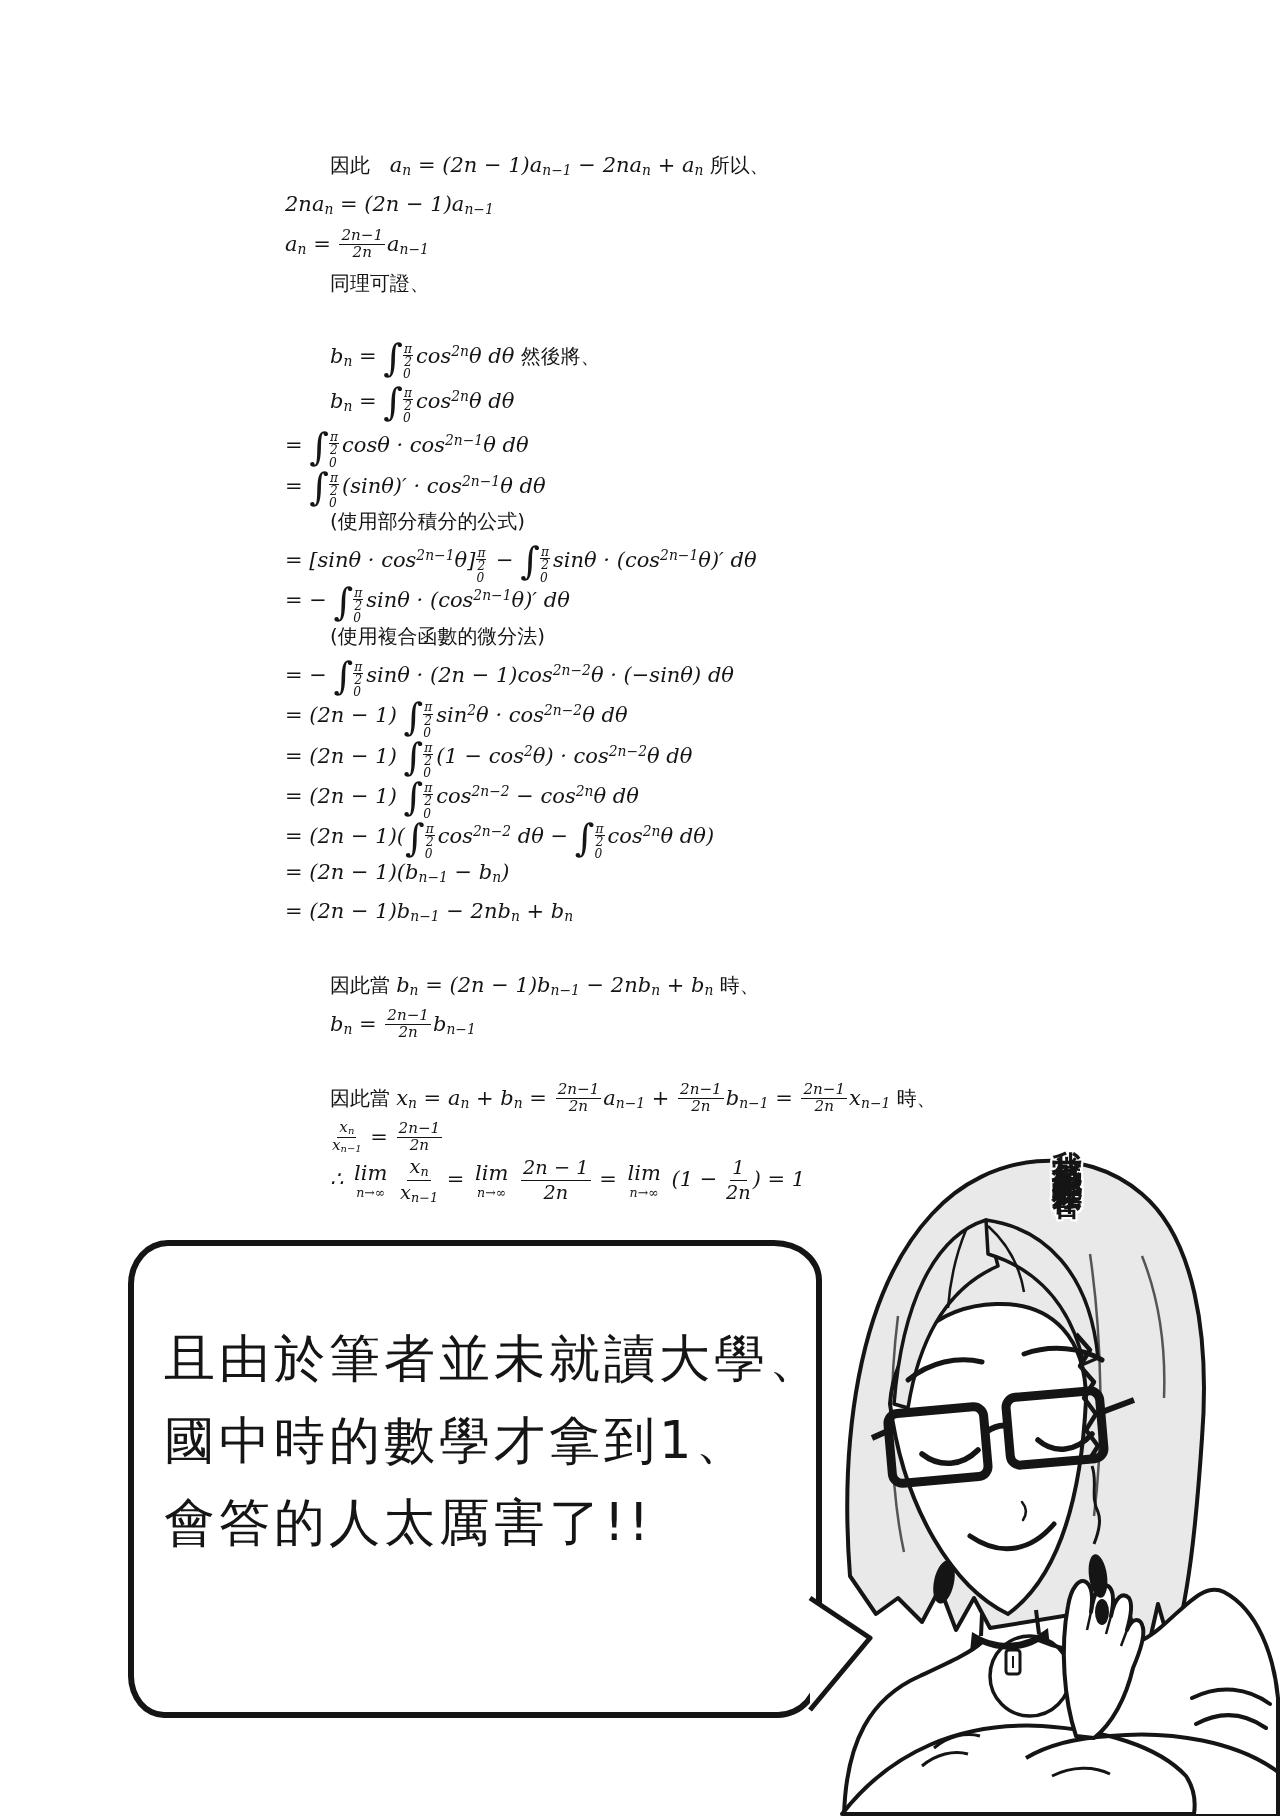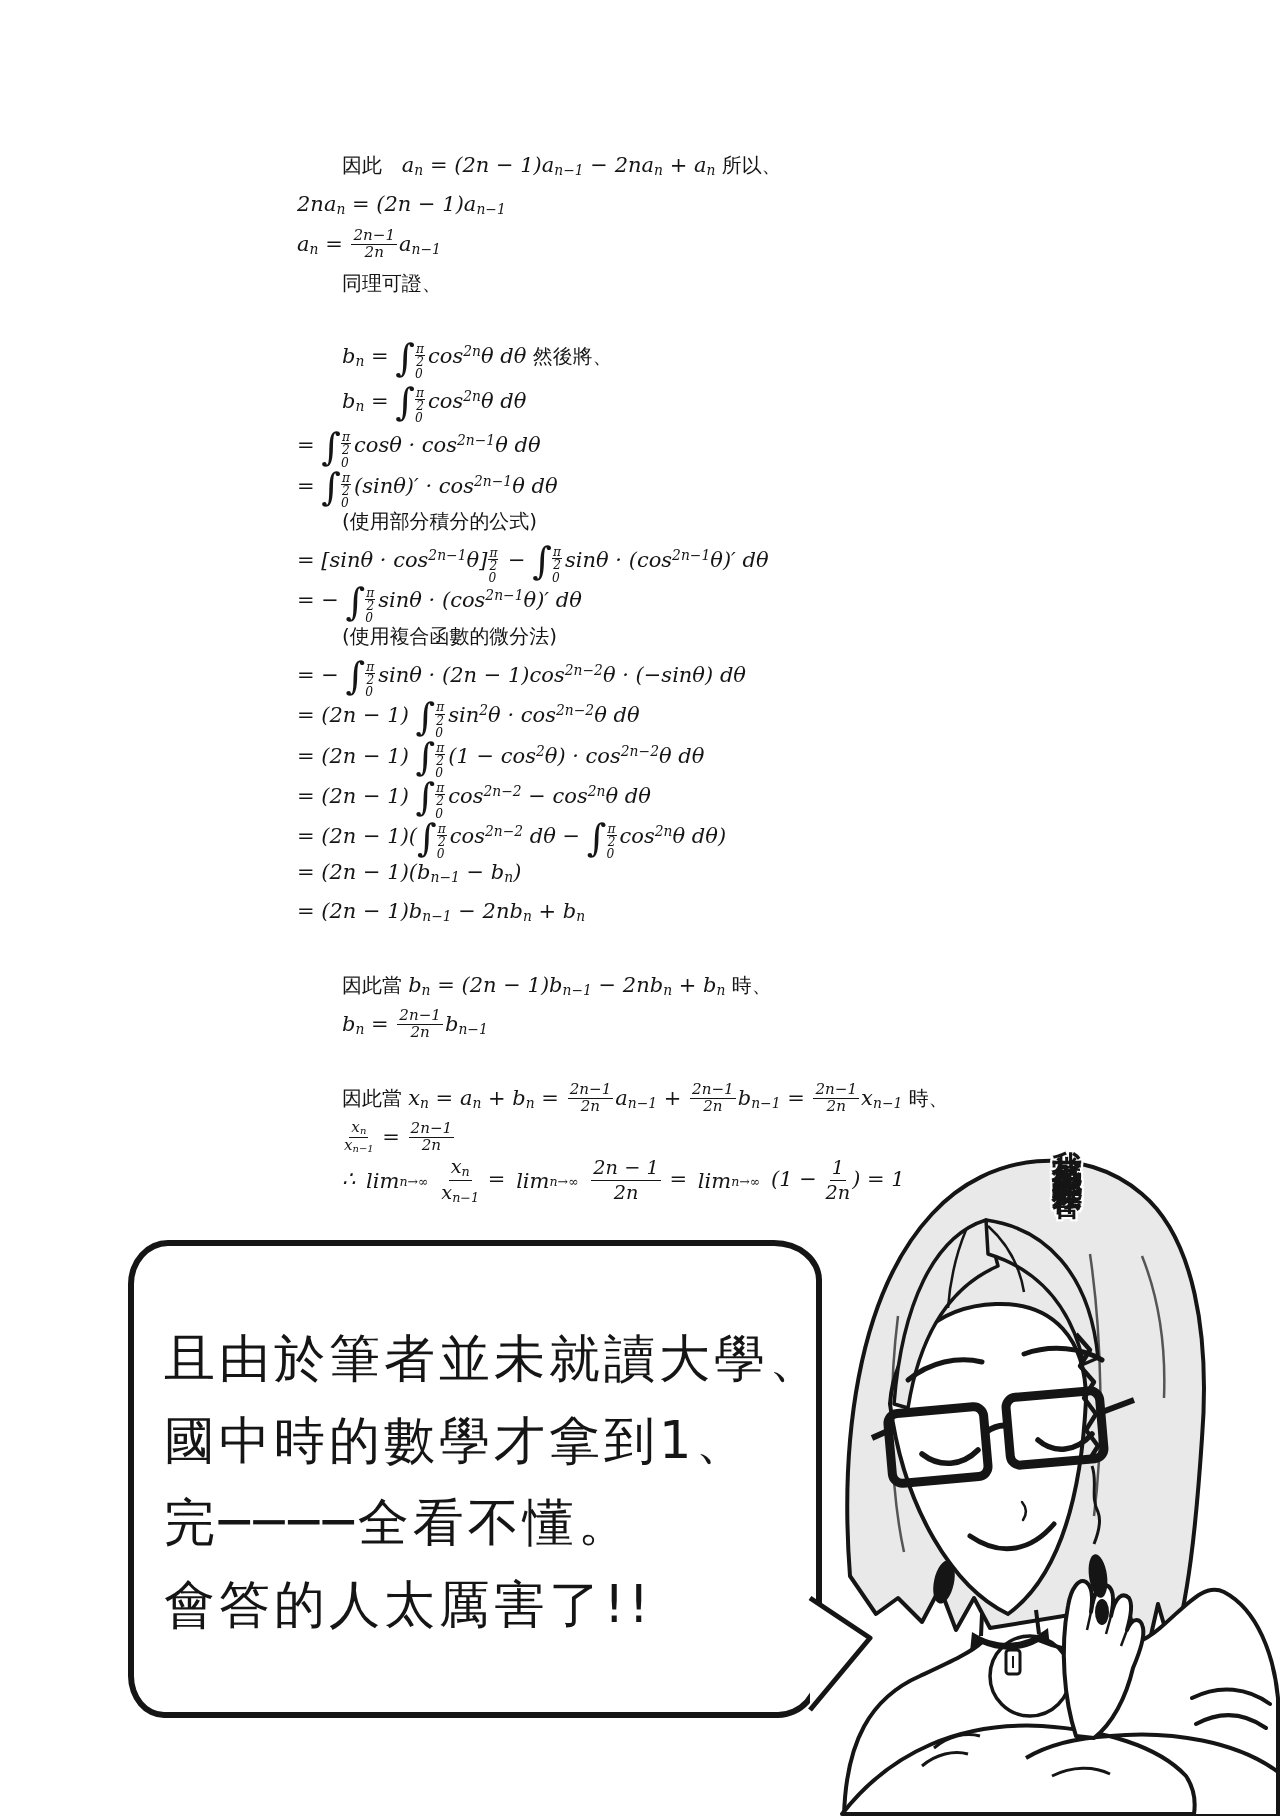--- a/index.html
+++ b/index.html
@@ -1,19 +1,19 @@
 <!DOCTYPE html>
 <html><head>
 <meta charset="utf-8">
 <style>
   html,body{margin:0;padding:0;background:#fff}
   .page{position:relative;width:1280px;height:1816px;background:#ffffff;overflow:hidden;color:#151515}
 
   
-  .math-block{position:absolute;left:297px;top:148px;width:940px}
+  .math-block{position:absolute;left:285px;top:148px;width:940px}
   .math-line{font-family:"DejaVu Serif","Liberation Serif",serif;font-style:italic;
              font-size:21px;line-height:34px;white-space:pre;color:#151515}
   .ind-a{margin-left:45px}
   .ind-b{}
   .ind-c{margin-left:0}
   .mgap{height:34px}
   .mt{font-style:normal;font-family:"DejaVu Sans","Liberation Sans",sans-serif;font-size:0.95em}
   .math-line sub,.math-line sup{font-size:0.66em;font-style:italic}
   .math-line sub{vertical-align:-0.25em}
   .math-line sup{vertical-align:0.5em}
@@ -21,21 +21,21 @@
       line-height:1.05;font-size:0.72em;margin:0 2px;transform:translateY(-1px)}
   .fr .fn{border-bottom:1.5px solid #151515;padding:0 2px}
   .fr.big{font-size:0.92em;line-height:1.2}
   .iw{display:inline-flex;align-items:center;vertical-align:middle}
   .ig{font-size:1.8em;font-style:normal;line-height:0.9}
   .ibd{display:inline-flex;flex-direction:column;justify-content:space-between;vertical-align:middle;
        height:2.5em;font-size:0.58em;line-height:1;padding:1px 0;margin-right:3px}
   .ibd.vb{height:2.4em;margin-left:1px}
   .tf{display:inline-flex;flex-direction:column;align-items:center;line-height:1}
   .tf .tfn{border-bottom:1px solid #151515;padding:0 1px}
-  .lw{display:inline-flex;flex-direction:row;align-items:center;vertical-align:middle;line-height:1;margin:0 4px}
+  .lw{display:inline-flex;flex-direction:column;align-items:center;vertical-align:middle;line-height:1;margin:0 4px}
   .lw .lb{font-size:0.6em;margin-top:3px}
 
   
   .bubble{position:absolute;left:128px;top:1240px;width:694px;height:478px;background:#fff;
           border:6px solid #151515;box-sizing:border-box;z-index:4;
           border-radius:40px 48px 44px 36px / 44px 40px 48px 42px}
   .bubble-text{padding:72px 8px 0 30px;font-family:"DejaVu Sans","Liberation Sans",sans-serif;
                font-size:51px;line-height:82px;letter-spacing:4px;white-space:nowrap;color:#151515}
   .tail{position:absolute;left:808px;top:1592px;width:80px;height:124px;z-index:5}
 
@@ -81,21 +81,20 @@
       <div class="mgap"></div>
       <div class="math-line ind-a"><span class="mt">因此當 </span>x<sub>n</sub> = a<sub>n</sub> + b<sub>n</sub> = <span class="fr"><span class="fn">2n−1</span><span class="fd">2n</span></span>a<sub>n−1</sub> + <span class="fr"><span class="fn">2n−1</span><span class="fd">2n</span></span>b<sub>n−1</sub> = <span class="fr"><span class="fn">2n−1</span><span class="fd">2n</span></span>x<sub>n−1</sub><span class="mt"> 時、</span></div>
       <div class="math-line ind-a"><span class="fr"><span class="fn">x<sub>n</sub></span><span class="fd">x<sub>n−1</sub></span></span> = <span class="fr"><span class="fn">2n−1</span><span class="fd">2n</span></span></div>
       <div class="math-line ind-a">∴ <span class="lw"><span class="lt">lim</span><span class="lb">n→∞</span></span> <span class="fr big"><span class="fn">x<sub>n</sub></span><span class="fd">x<sub>n−1</sub></span></span> = <span class="lw"><span class="lt">lim</span><span class="lb">n→∞</span></span> <span class="fr big"><span class="fn">2n − 1</span><span class="fd">2n</span></span> = <span class="lw"><span class="lt">lim</span><span class="lb">n→∞</span></span> (1 − <span class="fr big"><span class="fn">1</span><span class="fd">2n</span></span>) = 1</div>
     </div>
 
   <div class="bubble">
     <div class="bubble-text" id="bubble-lines">
         <div class="bline">且由於筆者並未就讀大學、</div>
         <div class="bline">國中時的數學才拿到1、</div>
-        <div class="bline">完────全看不懂。</div>
         <div class="bline">會答的人太厲害了!!</div>
       </div>
   </div>
 
   <svg class="tail" viewBox="0 0 80 124">
     <path d="M2,6 L62,46 L2,118" fill="#ffffff" stroke="#151515" stroke-width="5" stroke-linejoin="round"></path>
   </svg>
 
   <div class="side-text">我當然也能輕鬆作答</div>
 

